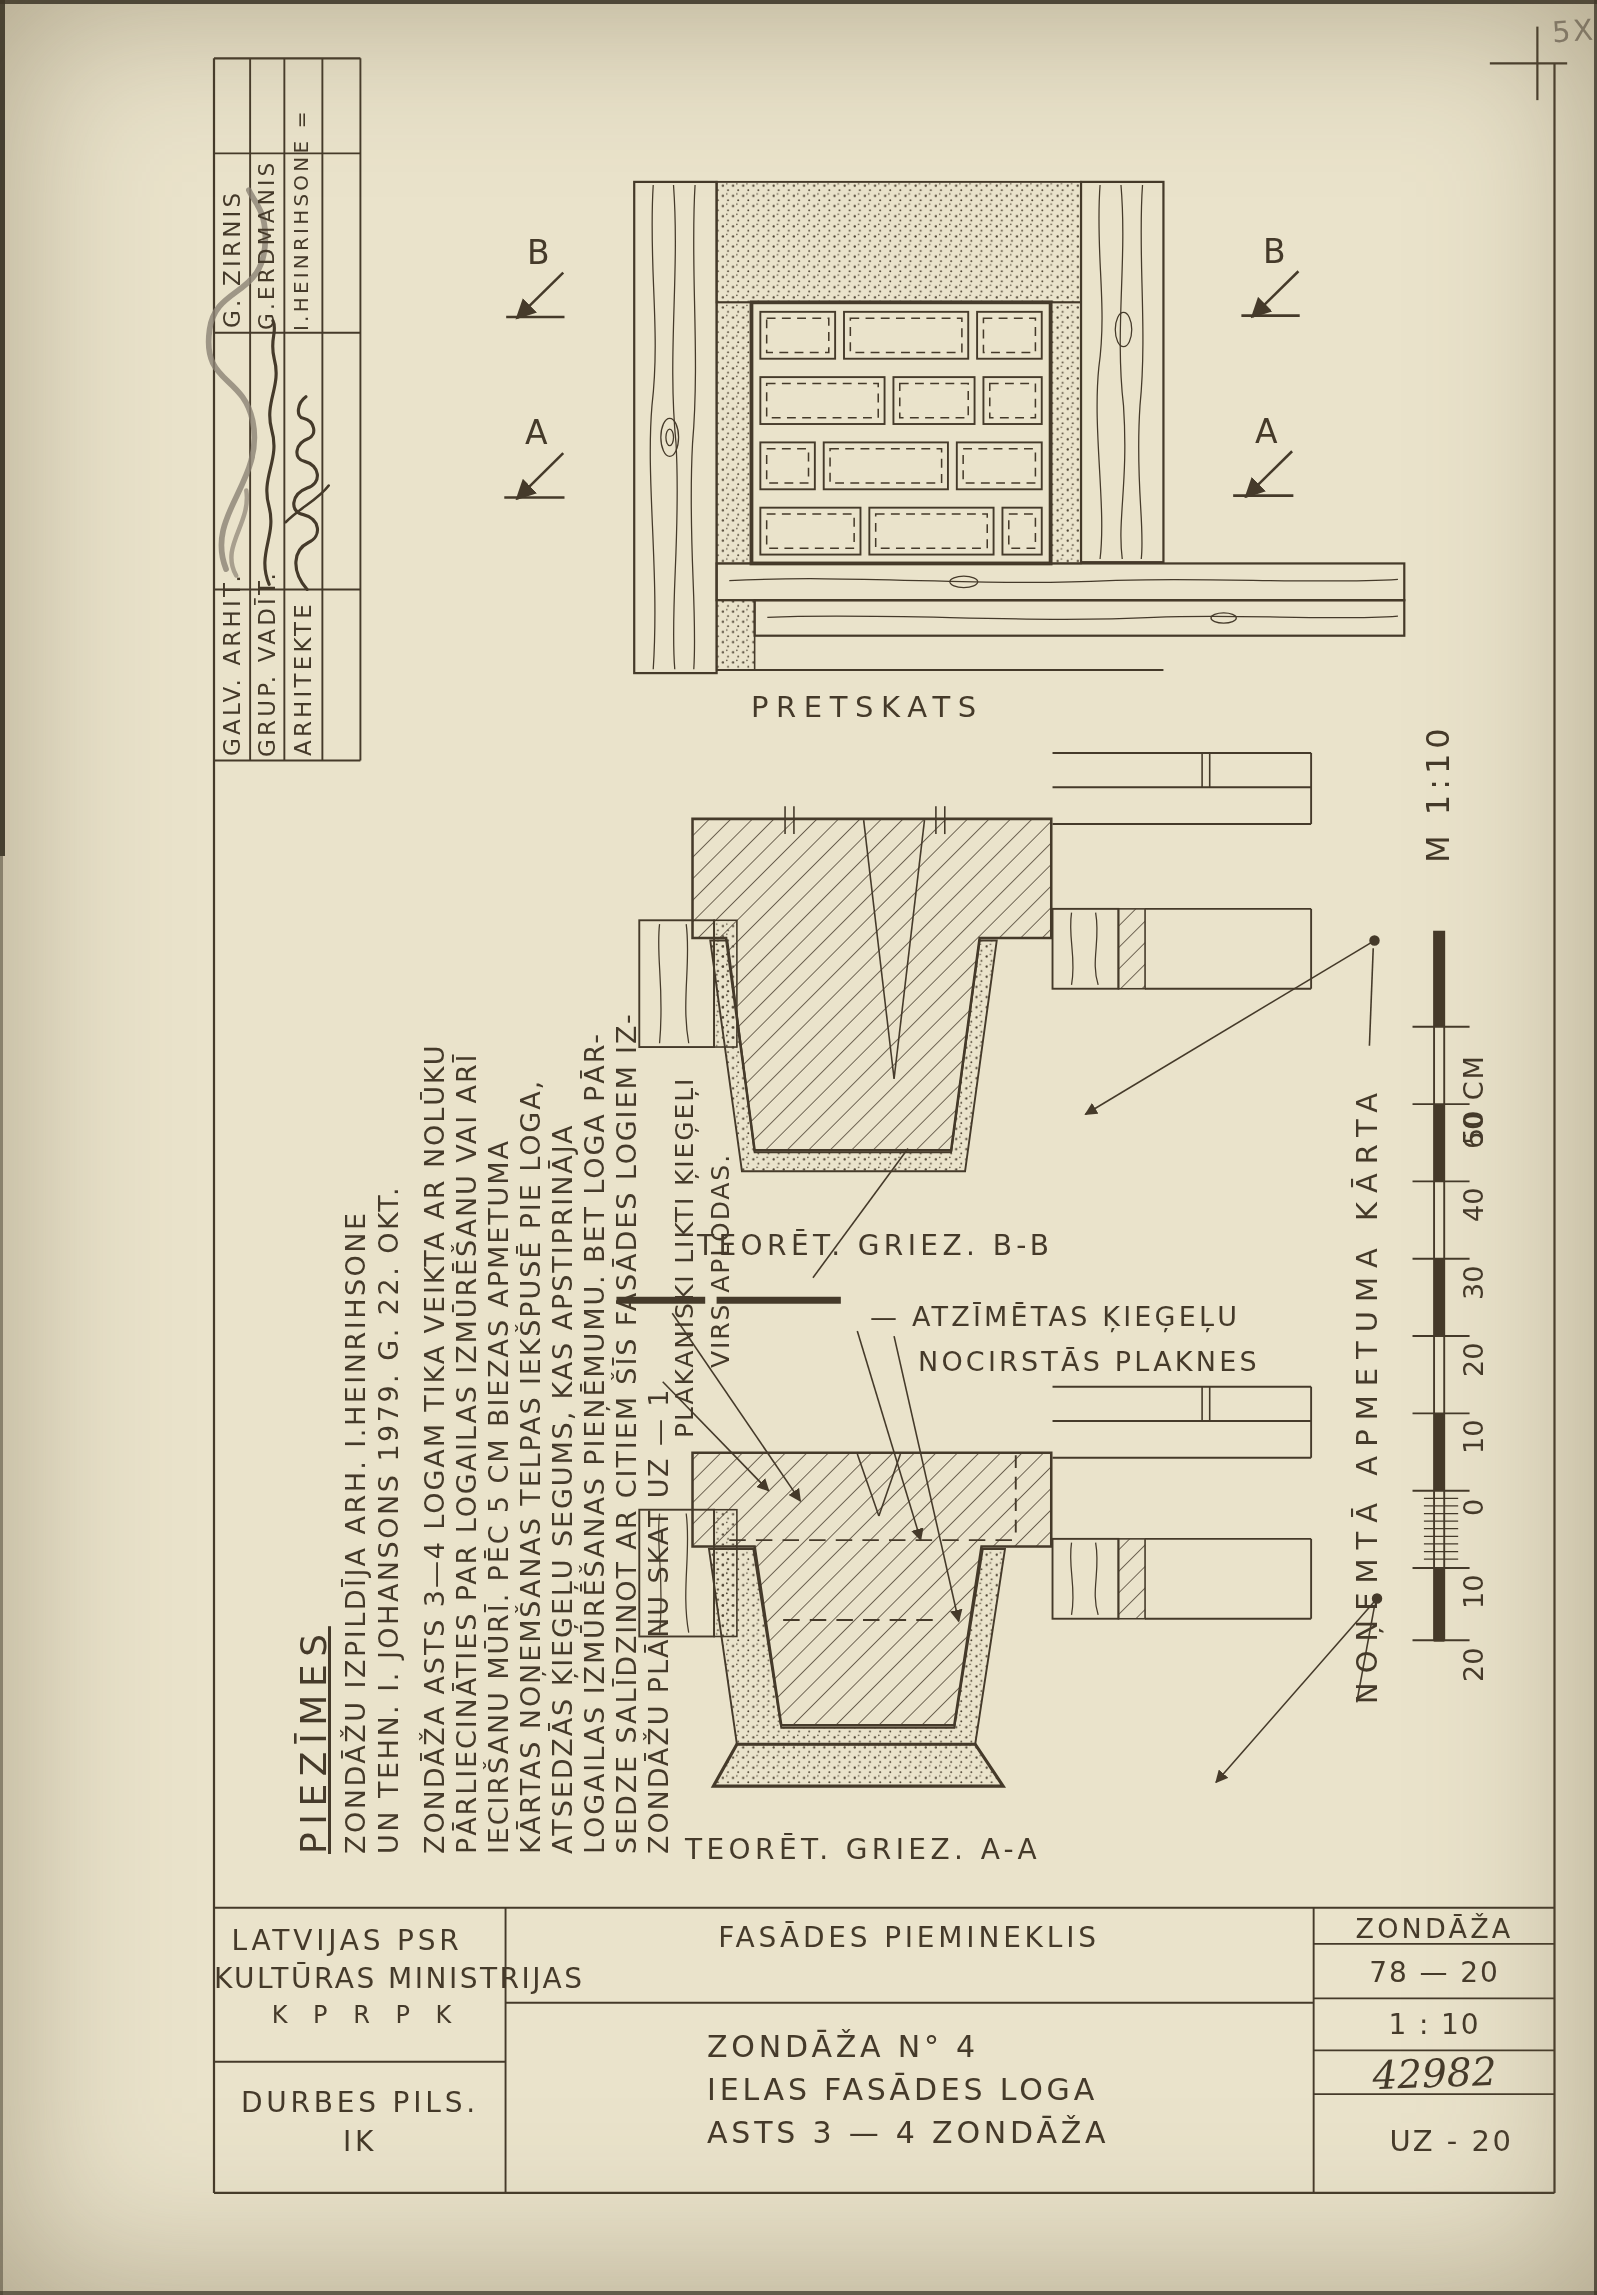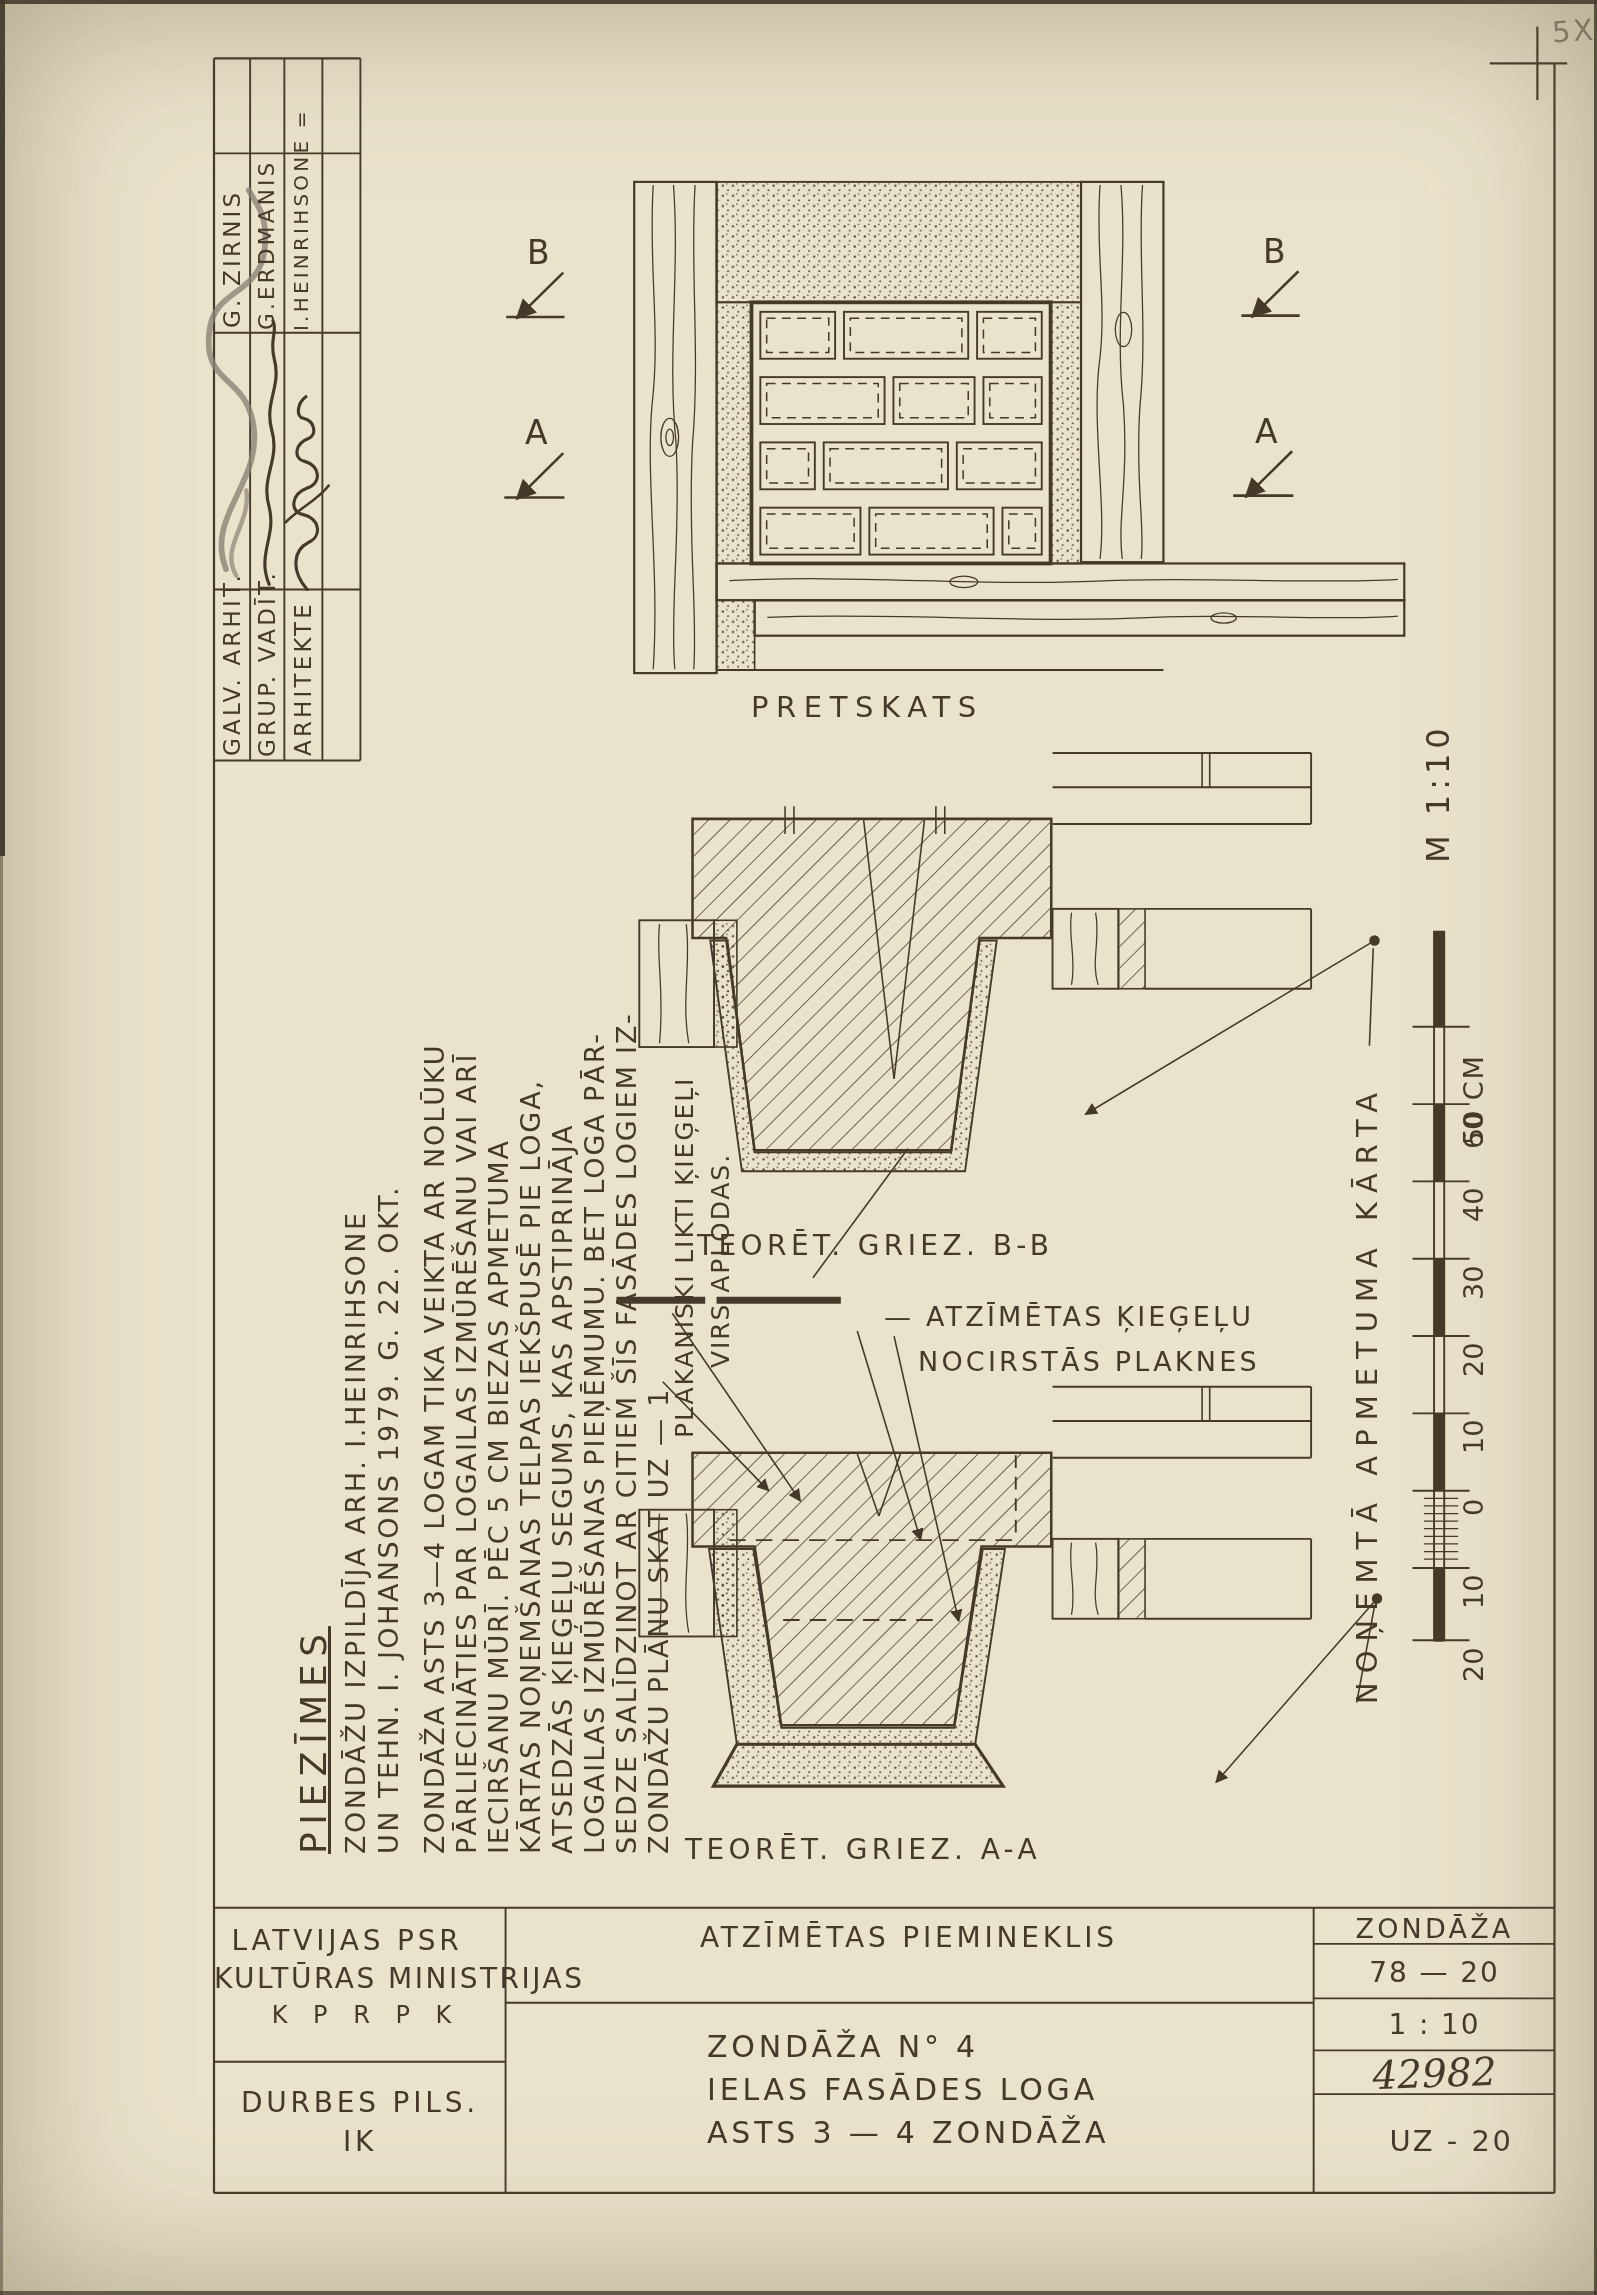--- a/index.html
+++ b/index.html
@@ -265,21 +265,21 @@
 
   <div class="lbl" style="left:751px;top:690px;font-size:29px;letter-spacing:7.6px;">PRETSKATS</div>
   <div class="lbl" style="left:697px;top:1229px;font-size:28px;letter-spacing:4.4px;">TEORĒT. GRIEZ. B-B</div>
   <div class="lbl" style="left:685px;top:1833px;font-size:28px;letter-spacing:4.4px;">TEORĒT. GRIEZ. A-A</div>
 
   <div class="lbl" style="left:527px;top:233px;font-size:33px;">B</div>
   <div class="lbl" style="left:525px;top:413px;font-size:33px;">A</div>
   <div class="lbl" style="left:1263px;top:232px;font-size:33px;">B</div>
   <div class="lbl" style="left:1255px;top:412px;font-size:33px;">A</div>
 
-  <div class="lbl" style="left:870px;top:1301px;font-size:27px;letter-spacing:3.2px;margin-left:14px;">— ATZĪMĒTAS ĶIEĢEĻU</div>
+  <div class="lbl" style="left:870px;top:1301px;font-size:27px;letter-spacing:3.2px;">— ATZĪMĒTAS ĶIEĢEĻU</div>
   <div class="lbl" style="left:918px;top:1346px;font-size:27px;letter-spacing:3.2px;">NOCIRSTĀS PLAKNES</div>
 
   <div class="lbl rot" style="left:1419px;top:863px;font-size:32px;letter-spacing:5px;">M 1:10</div>
 
   <div class="lbl rot" style="left:1458px;top:1149px;font-size:27px;letter-spacing:1.9px;">60 CM</div>
   <div class="lbl rot" style="left:1458px;top:1145px;font-size:27px;">50</div>
   <div class="lbl rot" style="left:1458px;top:1222px;font-size:27px;">40</div>
   <div class="lbl rot" style="left:1458px;top:1300px;font-size:27px;">30</div>
   <div class="lbl rot" style="left:1458px;top:1377px;font-size:27px;">20</div>
   <div class="lbl rot" style="left:1458px;top:1454px;font-size:27px;">10</div>
@@ -306,21 +306,21 @@
   <div class="lbl rot" style="left:667px;top:1438px;font-size:25px;">
     <div style="line-height:36px;letter-spacing:1.9px;">PLAKANISKI LIKTI ĶIEĢEĻI</div>
     <div style="line-height:36px;letter-spacing:1.9px;padding-left:70px;">VIRS APLODAS.</div>
   </div>
 
   <div class="lbl ctr" style="left:214px;top:1924px;width:266px;font-size:28px;letter-spacing:3.8px;">LATVIJAS PSR</div>
   <div class="lbl ctr" style="left:214px;top:1962px;width:292px;font-size:28px;letter-spacing:2.5px;">KULTŪRAS MINISTRIJAS</div>
   <div class="lbl ctr" style="left:214px;top:2001px;width:304px;font-size:24px;letter-spacing:9px;">K P R P K</div>
   <div class="lbl ctr" style="left:214px;top:2086px;width:292px;font-size:28px;letter-spacing:3.8px;">DURBES PILS.</div>
   <div class="lbl ctr" style="left:214px;top:2125px;width:292px;font-size:28px;letter-spacing:3.8px;">IK</div>
-  <div class="lbl ctr" style="left:505px;top:1921px;width:808px;font-size:28px;letter-spacing:3.8px;">ATZĪMĒTAS PIEMINEKLIS</div>
+  <div class="lbl ctr" style="left:505px;top:1921px;width:808px;font-size:28px;letter-spacing:3.8px;">FASĀDES PIEMINEKLIS</div>
   <div class="lbl" style="left:707px;top:2029px;font-size:30px;letter-spacing:3.8px;">ZONDĀŽA N° 4</div>
   <div class="lbl" style="left:707px;top:2072px;font-size:30px;letter-spacing:3.8px;">IELAS FASĀDES LOGA</div>
   <div class="lbl" style="left:707px;top:2115px;font-size:30px;letter-spacing:3.8px;">ASTS 3 — 4 ZONDĀŽA</div>
   <div class="lbl ctr" style="left:1314px;top:1913px;width:241px;font-size:27px;letter-spacing:3.2px;">ZONDĀŽA</div>
   <div class="lbl ctr" style="left:1314px;top:1956px;width:241px;font-size:28px;letter-spacing:1.9px;">78 — 20</div>
   <div class="lbl ctr" style="left:1314px;top:2008px;width:241px;font-size:28px;letter-spacing:1.9px;">1 : 10</div>
   <div class="lbl ctr" style="left:1314px;top:2051px;width:241px;font-size:39px;font-family:'DejaVu Serif',serif;font-style:italic;transform:rotate(-2deg);">42982</div>
   <div class="lbl ctr" style="left:1314px;top:2124px;width:241px;font-size:29px;letter-spacing:2.5px;margin-left:17px;">UZ - 20</div>
 
   <div class="edge" style="left:0;top:0;width:1598px;height:3.8px;opacity:.85;"></div>

